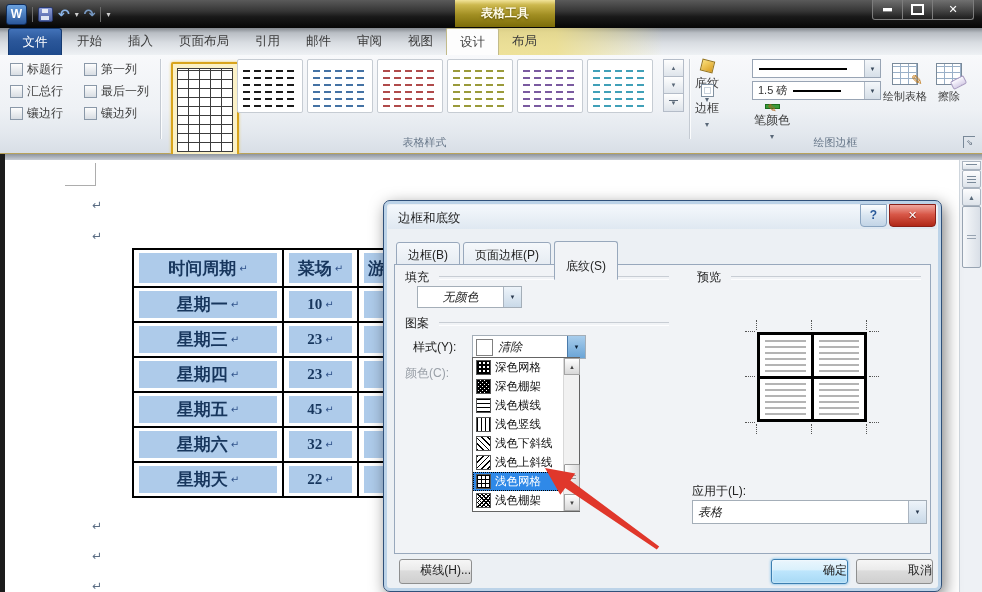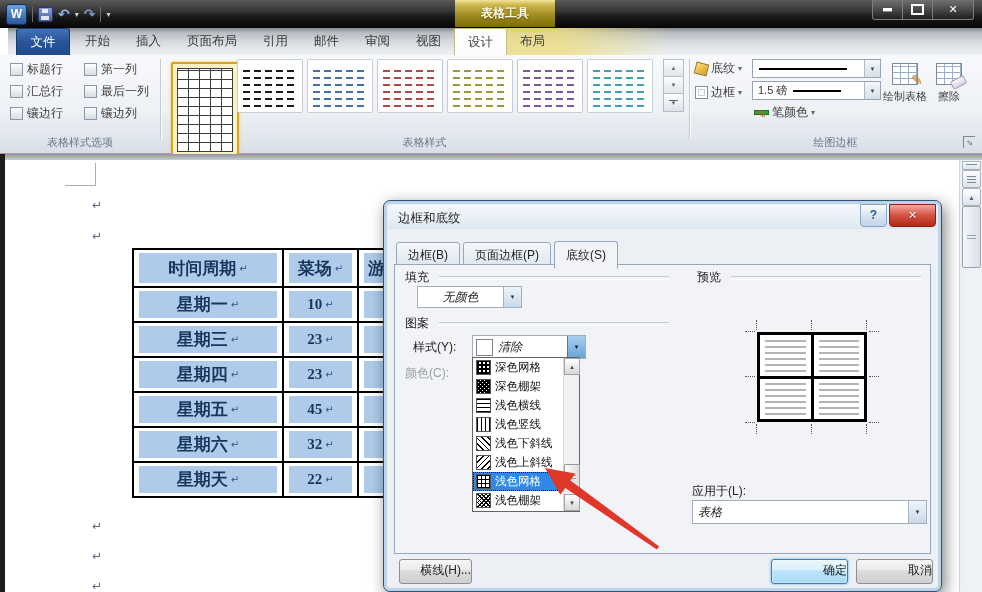--- a/index.html
+++ b/index.html
@@ -28,21 +28,21 @@
   .winbtns{position:absolute;right:8px;top:0;display:flex;}
   .wbtn{height:19px;border:1px solid #7d7d7d;border-top:none;background:linear-gradient(180deg,rgba(130,130,130,.55),rgba(40,40,40,.55));
     display:flex;align-items:center;justify-content:center;color:#fff;}
   .wbtn.min{width:29px;border-radius:0 0 0 3px;}
   .wbtn.max{width:29px;border-left:none;border-right:none;}
   .wbtn.cls{width:40px;border-radius:0 0 3px 0;font-size:11px;}
   .minbar{width:9px;height:3px;background:#fff;box-shadow:0 1px 0 #888;}
   .maxbox{width:9px;height:7px;border:2px solid #fff;}
 
   
-  .tabrow{position:absolute;left:8px;top:28px;right:0;height:27px;
+  .tabrow{position:absolute;left:0;top:28px;right:0;height:27px;
     background:linear-gradient(180deg,#83888e 0%,#b9bec4 18%,#d9dde2 55%,#eef1f4 100%);}
   .ctxtint{position:absolute;left:448px;top:0;width:215px;height:27px;
     background:linear-gradient(90deg,rgba(238,222,132,.95) 0 50%,rgba(238,222,132,0));opacity:.85;}
   .filetab{position:absolute;left:8px;top:0;width:52px;height:26px;border-radius:3px 3px 0 0;
     background:linear-gradient(180deg,#4272b8 0%,#2b579a 45%,#1e4a8c 100%);border:1px solid #163a70;border-bottom:none;
     color:#fff;font-size:12.5px;text-align:center;line-height:26px;}
   .tabs{position:absolute;left:64px;top:0;height:27px;display:flex;align-items:center;}
   .rtab{padding:0 13px;line-height:27px;font-size:12.5px;color:#3a3a3a;position:relative;}
   .rtab.active{background:#fdfdfd;border:1px solid #c2bb8a;border-bottom:none;border-radius:2px 2px 0 0;color:#444;}
 
@@ -58,21 +58,21 @@
   .thumb{position:absolute;top:4px;width:64px;height:52px;background:#fff;border:1px solid #c6ccd3;border-radius:2px;}
   .thumb.sel{border:2px solid #d8a41c;background:#fbf1c6;box-shadow:0 0 3px #e8c860;}
   .thumb-grid{position:absolute;inset:4px;border:1px solid #3c3c3c;
     background:repeating-linear-gradient(0deg,transparent 0 8px,#3c3c3c 8px 9px),
                repeating-linear-gradient(90deg,transparent 0 10px,#3c3c3c 10px 11px),#fff;}
   .thumb-dashes{position:absolute;inset:5px;
     background-image:repeating-linear-gradient(180deg,#fff 0 5px,rgba(255,255,255,0) 5px 7px),
                      repeating-linear-gradient(90deg,currentColor 0 7px,rgba(255,255,255,0) 7px 11px);}
   .gbtn{position:absolute;width:19px;height:17px;border:1px solid #b4bcc8;background:linear-gradient(180deg,#fefefe,#dde3ea);
     display:flex;align-items:center;justify-content:center;font-size:6px;color:#5a6878;flex-direction:column;line-height:5px;}
-  .smbtn{position:absolute;display:flex;align-items:center;gap:3px;font-size:12px;color:#3c3c3c;}
+  .smbtn{position:absolute;display:flex;align-items:center;gap:3px;font-size:12px;color:#3c3c3c;flex-direction:column;}
   .combo17{position:absolute;height:17px;background:#fff;border:1px solid #98a4b4;display:flex;align-items:center;}
   .combo17 .cline{height:2px;background:#000;margin-left:6px;}
   .cbtn{margin-left:auto;width:15px;align-self:stretch;border-left:1px solid #b0bac6;
     background:linear-gradient(180deg,#f4f7fa,#d6dfe8);display:flex;align-items:center;justify-content:center;
     font-size:6px;color:#3a4a5c;}
   .bigbtn{position:absolute;width:46px;height:76px;display:flex;flex-direction:column;align-items:center;justify-content:flex-start;gap:4px;padding-top:6px;box-sizing:border-box;font-size:11px;color:#3c3c3c;}
   .minitable{width:24px;height:20px;border:1px solid #7a8a9a;position:relative;
     background:repeating-linear-gradient(0deg,transparent 0 5px,#9ab0c8 5px 6px),
                repeating-linear-gradient(90deg,transparent 0 7px,#9ab0c8 7px 8px),#fff;}
   .pencil-ov{position:absolute;right:-6px;bottom:-4px;color:#c07818;font-size:14px;}
@@ -122,21 +122,21 @@
   .dlg-title .txt{position:absolute;left:10px;top:5px;font-size:12.5px;color:#1e1e1e;}
   .dhelp{position:absolute;left:476px;top:3px;width:25px;height:21px;border-radius:0 0 4px 4px;
     border:1px solid #8aa4c0;background:linear-gradient(180deg,#fbfdfe,#d9e5f0 50%,#c2d4e6);
     color:#2a5a9a;font-weight:bold;font-size:12px;text-align:center;line-height:20px;}
   .dclose{position:absolute;left:505px;top:3px;width:45px;height:21px;border-radius:0 0 4px 4px;
     border:1px solid #8a2018;background:linear-gradient(180deg,#f0a8a0,#d85848 45%,#b02818);
     color:#fff;font-size:11px;text-align:center;line-height:20px;text-shadow:0 1px 1px #701008;}
   .dtabs{position:absolute;left:12px;top:40px;display:flex;}
   .dtab{padding:4px 11px;font-size:12px;color:#222;border:1px solid #98a8bc;border-radius:3px 3px 0 0;
     background:linear-gradient(180deg,#f5f8fb,#dbe3ec);margin-right:3px;position:relative;top:1px;}
-  .dtab.active{background:#f1f3f6;border-bottom:1px solid #f1f3f6;top:0;padding-top:5px;z-index:3;}
+  .dtab.active{background:#f1f3f6;border-bottom:1px solid #f1f3f6;top:0;padding-top:16px;z-index:3;}
   .dcontent{position:absolute;left:10px;top:63px;width:535px;height:288px;border:1px solid #98a8bc;background:#f1f3f6;z-index:2;}
   .flabel{position:absolute;font-size:12px;color:#222;}
   .gline{position:absolute;height:2px;border-top:1px solid #c8cdd4;border-bottom:1px solid #fdfdfe;}
   .dis{color:#9aa0a8 !important;}
   .combo{position:absolute;background:#fff;border:1px solid #a4aeb8;display:flex;align-items:center;font-size:12px;color:#222;font-style:italic;}
   .combo .val{flex:1;text-align:center;}
   .combo .val.left{text-align:left;padding-left:5px;}
   .combo .dbtn{width:17px;align-self:stretch;border-left:1px solid #aab4c0;
     background:linear-gradient(180deg,#eef4fa,#c9d9e8);display:flex;align-items:center;justify-content:center;font-size:6px;color:#2a3a50;}
   .combo .dbtn.open{background:linear-gradient(180deg,#a8cdec,#6aa4d6);border-left:1px solid #4a7aaa;color:#0a2038;}
@@ -245,21 +245,20 @@
           <span class="chklabel">最后一列</span>
         </div>
       <div class="chk" style="left:10px;top:50px">
           <div class="chkbox"></div>
           <span class="chklabel">镶边行</span>
         </div>
       <div class="chk" style="left:84px;top:50px">
           <div class="chkbox"></div>
           <span class="chklabel">镶边列</span>
         </div>
-      <div class="glabel">表格样式选项</div>
     </div>
 
     <div class="abs" style="left:160px;top:0;width:529px;height:98px">
       <div class="thumb sel" style="left:6px">
           <div class="thumb-grid"></div>
         </div>
       <div class="thumb" style="left:77px">
           <div class="thumb-dashes" style="color: rgb(26, 26, 26);"></div>
         </div>
       <div class="thumb" style="left:147px">

